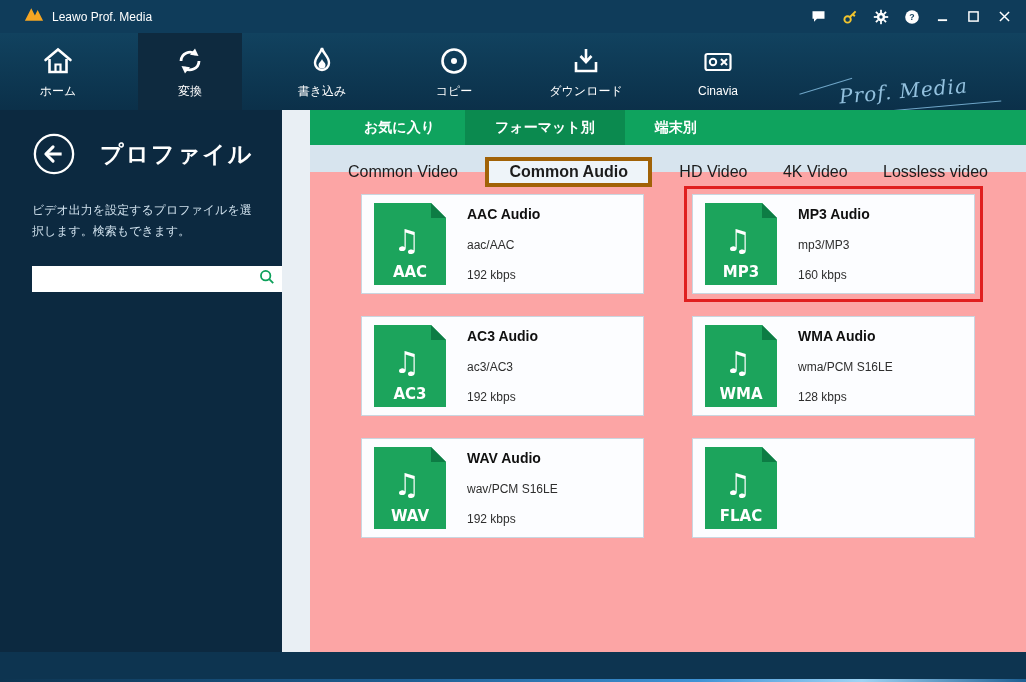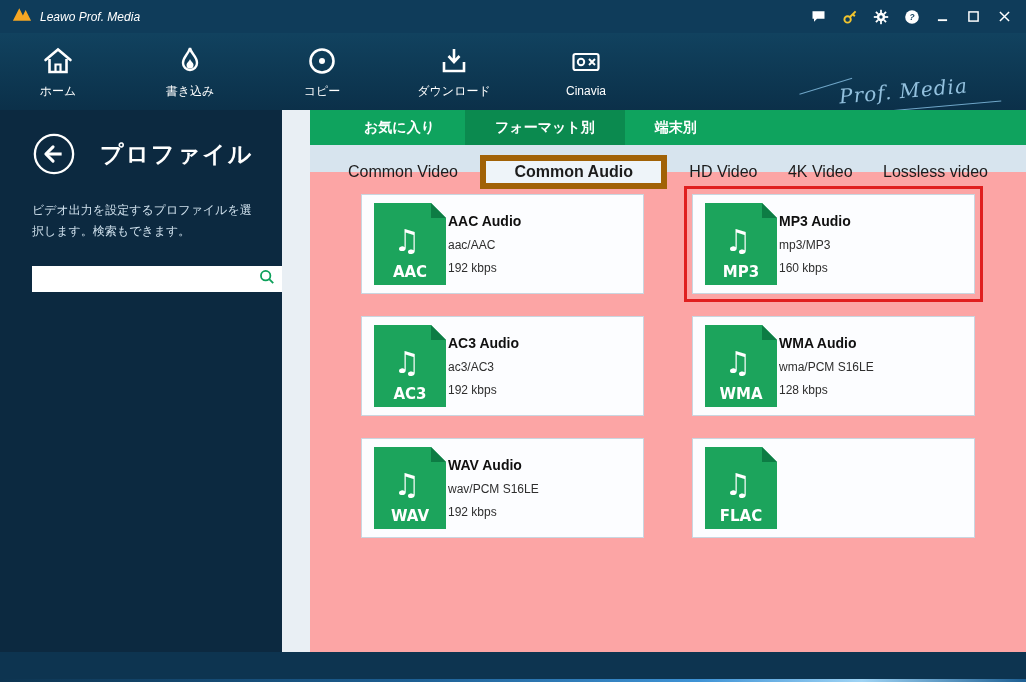--- a/index.html
+++ b/index.html
@@ -6,21 +6,21 @@
   html,body { width:1026px; height:682px; }
   body {
     position:relative; overflow:hidden;
     font-family:"Liberation Sans","DejaVu Sans",sans-serif;
     background:#e9eff4;
   }
 
   
   .titlebar { position:absolute; top:0; left:0; width:100%; height:33px;
     background:#0f3c5a; display:flex; align-items:center; justify-content:space-between;
-    padding:0 6px 0 12px; z-index:6;font-style:italic; }
+    padding:0 6px 0 24px; z-index:6; }
   .tb-left { display:flex; align-items:center; gap:8px; }
   .tb-title { color:#ffffff; font-size:12px; }
   .tb-right { display:flex; align-items:center; }
   .tb-btn { width:31px; height:26px; display:flex; align-items:center; justify-content:center; cursor:pointer; }
 
   
   .navbar { position:absolute; top:33px; left:0; width:100%; height:77px;
     background:linear-gradient(180deg,#11425f,#0b3049); }
   .nav-items { display:flex; height:100%; padding-left:6px;gap:28px; }
   .nav-item { width:104px; height:100%; display:flex; flex-direction:column;
@@ -49,30 +49,30 @@
   
   .main { position:absolute; top:110px; left:310px; width:716px; height:594px; background:#fca5a5; }
   .ptabs { height:35px; background:#0fa35e; display:flex; padding-left:24px; }
   .ptab { display:flex; align-items:center; padding:0 30px; color:#ffffff;
     font-size:14px; font-weight:bold; cursor:pointer; }
   .ptab.active { background:#0b8a4f; }
 
   .stabs { height:27px; background:#d7e4ee; display:flex; align-items:center;
     justify-content:space-between; padding:0 30px; }
   .stab { font-size:16px; color:#1c1c1c; padding:2px 8px; cursor:pointer; white-space:nowrap;margin-top:27px; }
-  .stab.active { background:#eef4f9; border:6px solid #a16207; font-weight:bold; padding:2px 28px; }
+  .stab.active { background:#eef4f9; border:4px solid #a16207; font-weight:bold; padding:2px 20px; }
 
   .grid { display:grid; grid-template-columns:283px 283px; gap:22px 48px;
     justify-content:center; padding-top:22px; }
   .card { position:relative; height:100px; background:#fcfdff; border:1px solid #c9d6e0;
     display:flex; align-items:center; padding-left:12px; cursor:pointer; }
   .card.annotated { outline:3px solid #e01f1f; outline-offset:5px; }
   .file-icon { flex:0 0 auto; }
   .file-icon text { font-family:"DejaVu Sans",sans-serif; }
-  .card-text { margin-left:2px; display:flex; flex-direction:column; gap:9px; }
+  .card-text { margin-left:21px; display:flex; flex-direction:column; gap:16px; }
   .card-title { font-size:14px; font-weight:bold; color:#101010; }
   .card-sub { font-size:12px; color:#2e2e2e; }
 
   .hscroll { position:absolute; left:26px; bottom:9px; width:664px; height:9px;
     background:#cdd8e1; cursor:pointer; }
   .hthumb { width:42%; height:100%; background:#a9b8c3; cursor:pointer; }
 
   
   .statusbar { position:absolute; bottom:0; left:0; width:100%; height:30px; background:#0d3450; }
   .statusbar::after { content:""; position:absolute; left:0; bottom:0; width:100%; height:3px;
@@ -147,20 +147,31 @@
     <div class="nav-item">
       <span class="nav-ico">
         <svg viewBox="0 0 32 32" width="32" height="32">
           <path d="M3.5 15 L16 4.5 L28.5 15" fill="none" stroke="#fff" stroke-width="2.6" stroke-linecap="round"></path>
           <path d="M7.5 14 V27 H24.5 V14" fill="none" stroke="#fff" stroke-width="2.6"></path>
           <path d="M13.5 27 V19.5 H18.5 V27" fill="none" stroke="#fff" stroke-width="2.2"></path>
         </svg>
       </span>
       <span>ホーム</span>
     </div>
+    <div class="nav-item active">
+      <span class="nav-ico">
+        <svg viewBox="0 0 32 32" width="32" height="32">
+          <path d="M7 16 a9 9 0 0 1 15 -6.5" fill="none" stroke="#fff" stroke-width="2.8"></path>
+          <polygon points="21,3.5 24.5,11 16,9.8" fill="#fff"></polygon>
+          <path d="M25 16 a9 9 0 0 1 -15 6.5" fill="none" stroke="#fff" stroke-width="2.8"></path>
+          <polygon points="11,28.5 7.5,21 16,22.2" fill="#fff"></polygon>
+        </svg>
+      </span>
+      <span>変換</span>
+    </div>
     <div class="nav-item">
       <span class="nav-ico">
         <svg viewBox="0 0 32 32" width="32" height="32">
           <path d="M16 3 C17 9 23 11 23 18 A7 7 0 0 1 9 18 C9 12 14 10 16 3 Z" fill="none" stroke="#fff" stroke-width="2.4"></path>
           <path d="M16 14 c1 3 3.5 3.5 3.5 6 a3.5 3.5 0 0 1 -7 0 c0 -2.5 2.5 -3 3.5 -6 Z" fill="#fff"></path>
         </svg>
       </span>
       <span>書き込み</span>
     </div>
     <div class="nav-item">

